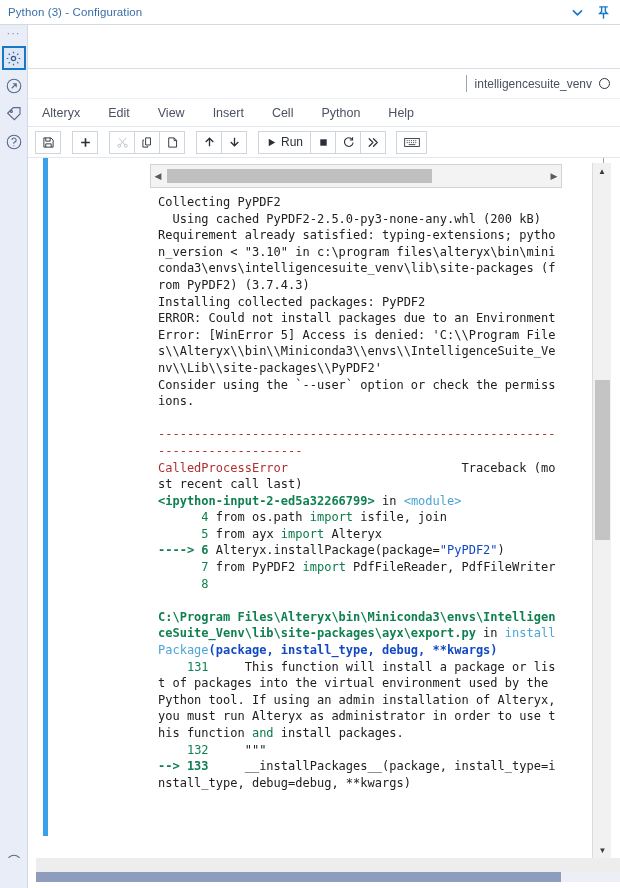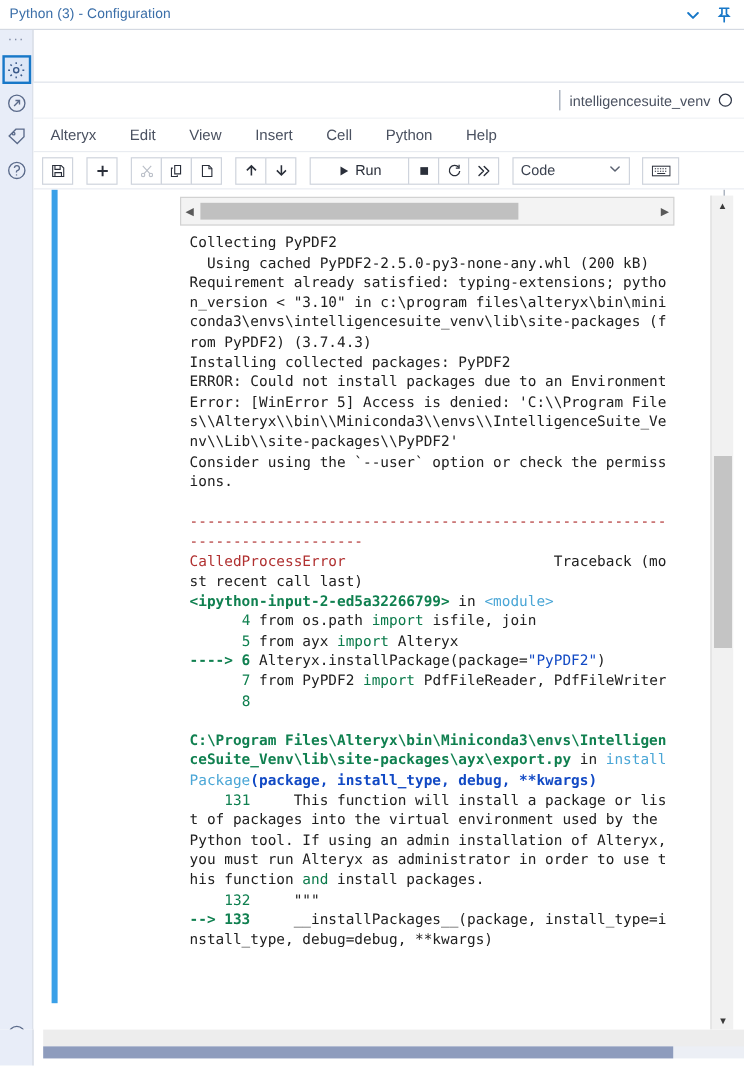--- a/index.html
+++ b/index.html
@@ -80,21 +80,21 @@
     padding-left:7px; background:#fff; border-bottom:1px solid #e4e8ee;
   }
   .tgroup { display:flex; margin-right:11px; }
   .tbtn {
     width:26px; height:23px; border:1px solid #cfd4dd; background:#fff;
     display:flex; align-items:center; justify-content:center; cursor:pointer;
     color:#2a2f3a; margin-left:-1px;
   }
   .tbtn:first-child { margin-left:0; }
   .tbtn.dim { color:#b9bec7; }
-  .tbtn.run { width:auto; padding:0 22px; gap:4px; font-size:12px; }
+  .tbtn.run { width:auto; padding:0 7px; gap:4px; font-size:12px; }
   .tsel {
     height:23px; width:98px; border:1px solid #cfd4dd; background:#fff;
     display:flex; align-items:center; padding:0 6px; font-size:12px; color:#3b4250;
     margin-right:11px; cursor:pointer;
   }
   .tsel .cv { margin-left:auto; color:#5a6170; }
   .tbtn.kb { width:31px; }
 
   
   .cellarea { position:relative; height:calc(790px - 30px - 28px - 31px); background:#fff; overflow:hidden; }
@@ -286,28 +286,20 @@
               <path d="M19 6.5A8 8 0 1 0 20.5 12"></path>
               <path d="M19.5 2.5v5h-5"></path>
             </svg>
         </div>
         <div class="tbtn">
           <svg width="13" height="13" viewBox="0 0 24 24" fill="none" stroke="#2a2f3a" stroke-width="2.2" stroke-linecap="round" stroke-linejoin="round">
               <path d="M4 5l7 7-7 7M12 5l7 7-7 7"></path>
             </svg>
         </div>
       </div>
-      <div class="tsel">
-        <span>Code</span>
-        <span class="cv">
-          <svg width="11" height="11" viewBox="0 0 16 16">
-              <path d="M3 6 L8 11 L13 6" stroke="#5a6170" stroke-width="1.8" fill="none" stroke-linecap="round" stroke-linejoin="round"></path>
-            </svg>
-        </span>
-      </div>
       <div class="tbtn kb">
         <svg width="16" height="11" viewBox="0 0 24 16" fill="none" stroke="#2a2f3a" stroke-width="1.3">
           <rect x="1" y="2" width="22" height="12"></rect>
           <path d="M4 5.2h1.6M7.2 5.2h1.6M10.4 5.2h1.6M13.6 5.2h1.6M16.8 5.2h1.6M4 8.2h1.6M7.2 8.2h1.6M10.4 8.2h1.6M13.6 8.2h1.6M16.8 8.2h1.6M7 11.2h10"></path>
         </svg>
       </div>
     </div>
 
     <div class="cellarea">
       <div class="cellbar"></div>

